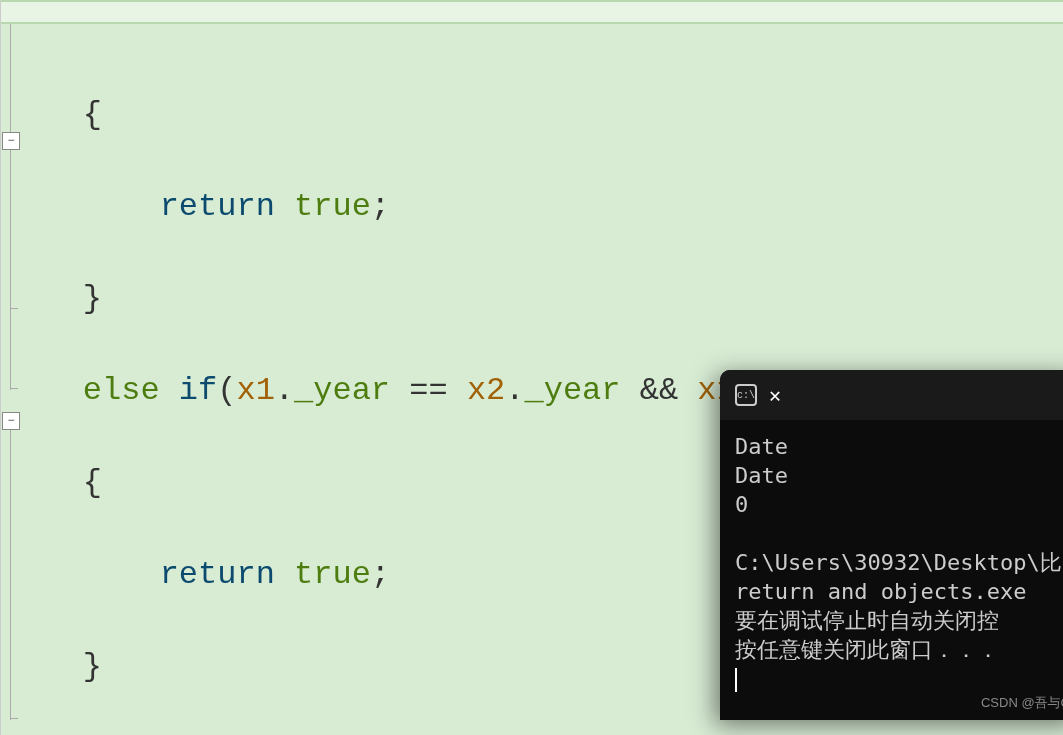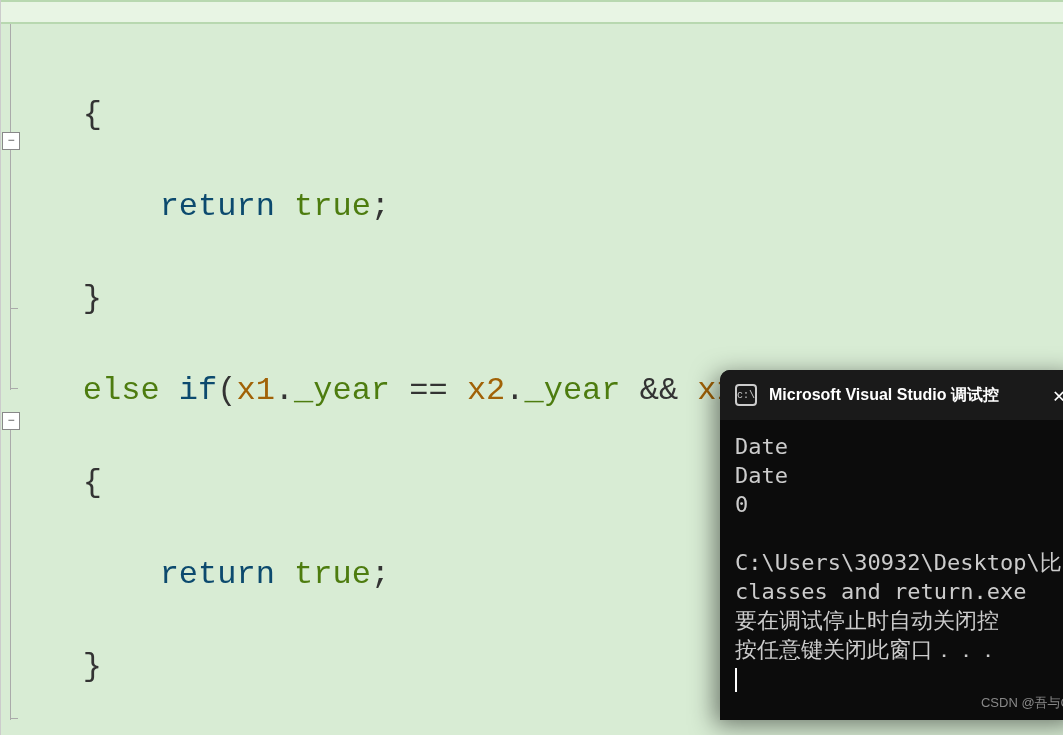--- a/index.html
+++ b/index.html
@@ -169,26 +169,25 @@
 
 
 
 
   </div>
 </div>
 
 <div class="console-window">
   <div class="console-titlebar">
     <div class="console-icon">c:\</div>
-    <div class="console-title">Microsoft Visual Studio 调试控</div>
     <div class="console-close">✕</div>
   </div>
   <div class="console-body"><span>Date</span>
 <span>Date</span>
 <span>0</span>
 <span></span>
 <span>C:\Users\30932\Desktop\比</span>
-<span>classes and return.exe</span>
+<span>return and objects.exe</span>
 <span>要在调试停止时自动关闭控</span>
 <span>按任意键关闭此窗口．．．</span>
 <span class="console-cursor"></span></div>
   <div class="watermark">CSDN @吾与C</div>
 </div>
 
 </body></html>

